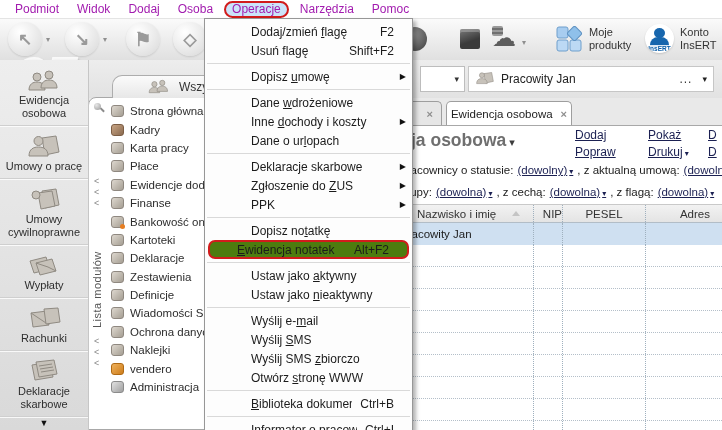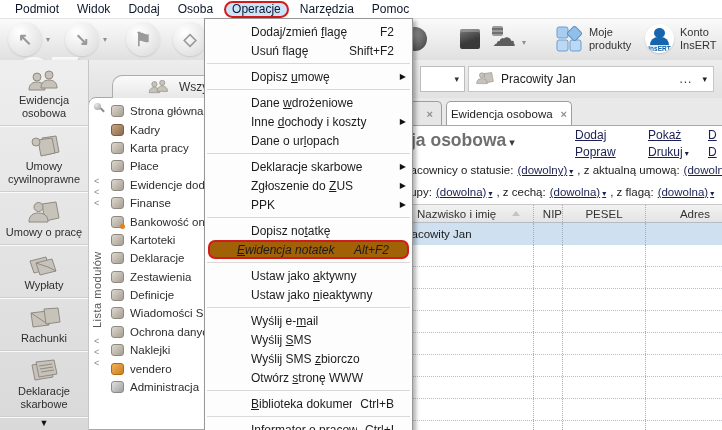--- a/index.html
+++ b/index.html
@@ -2,21 +2,21 @@
 <html><head>
 <meta charset="utf-8">
 <style>
   html,body{margin:0;padding:0;background:#fff;}
   #app{position:relative;width:722px;height:430px;overflow:hidden;
        font-family:"Liberation Sans",sans-serif;font-size:12px;color:#222;background:#e9e9e9;}
 
   
   #menubar{position:absolute;left:0;top:0;width:722px;height:18px;background:#fff;
            display:flex;align-items:center;padding-left:6px;z-index:40;border-bottom:1px solid #e4e4e4;}
-  .mb-item{padding:0 9px;line-height:16px;color:#0f172a;cursor:default;white-space:nowrap;}
+  .mb-item{padding:0 9px;line-height:16px;color:#a21caf;cursor:default;white-space:nowrap;}
   .mb-item.hl{background:#cbe4fa;border:2px solid #d11c1c;border-radius:9px;padding:0 6px;margin:0 2px;line-height:13px;}
 
   
   #toolbar{position:absolute;left:0;top:18px;width:722px;height:42px;
            background:linear-gradient(#fbfbfb,#e0e0e0);border-bottom:1px solid #cfcfcf;z-index:1;}
   #strip2{position:absolute;left:0;top:60px;width:722px;height:38px;
           background:linear-gradient(#ededed,#e2e2e2);z-index:1;}
   .circ{position:absolute;top:4px;width:34px;height:34px;border-radius:50%;
         background:radial-gradient(circle at 35% 30%,#ffffff,#e4e4e4 70%,#d6d6d6);
         box-shadow:0 1px 2px rgba(0,0,0,.12);display:flex;align-items:center;justify-content:center;
@@ -133,21 +133,21 @@
 
   
   #ctx{position:absolute;left:204px;top:18px;width:209px;height:414px;background:#fdfdfd;
        border:1px solid #979797;box-shadow:3px 3px 4px rgba(0,0,0,.3);z-index:60;
        padding-top:3px;box-sizing:border-box;}
   .mi{position:relative;height:19px;display:flex;align-items:center;padding:0 8px 0 46px;
       font-size:12px;color:#1b1b1b;box-sizing:border-box;cursor:pointer;}
   .mi .lab{flex:1 1 auto;white-space:nowrap;overflow:hidden;}
   .mi .sc{flex:0 0 auto;margin-left:8px;padding-right:10px;}
   .mi .arr{position:absolute;right:6px;font-size:8px;color:#111;}
-  .mi.sel{background:#a16207;border:2px solid #d11c1c;border-radius:7px;margin:0 3px;padding-left:27px;font-style:italic;}
+  .mi.sel{background:#4d7c0f;border:2px solid #d11c1c;border-radius:7px;margin:0 3px;padding-left:27px;}
   .msep{height:7px;display:flex;align-items:center;padding:0 2px;}
   .msep::before{content:"";flex:1;height:1px;background:#d9d9d9;}
 </style>
 </head>
 <body>
 
 <div id="app">
 
   <div id="menubar">
       <span class="mb-item">Podmiot</span>
@@ -224,35 +224,35 @@
                 <path d="M19 9a4 4 0 1 1 8 0a4 4 0 1 1-8 0"></path>
                 <path d="M15 22c0-6 4-8 8-8s8 2 8 8z"></path>
               </g>
             </svg></span>
           <div class="sb-label">Ewidencja osobowa</div>
         </div>
         <div class="sb-item">
           <span class="sb-icon"><svg viewBox="0 0 36 26" width="36" height="26">
               <g fill="#c7c2ba" stroke="#8f8a82" stroke-width="1">
                 <path d="M16 6 L30 4 L33 20 L19 23 Z"></path>
+                <path d="M8 9a4.5 4.5 0 1 1 9 0a4.5 4.5 0 1 1-9 0"></path>
+                <path d="M3 24c0-7 4.5-9 9.5-9s9.5 2 9.5 9z"></path>
+              </g>
+            </svg></span>
+          <div class="sb-label">Umowy o pracę</div>
+        </div>
+        <div class="sb-item">
+          <span class="sb-icon"><svg viewBox="0 0 36 26" width="36" height="26">
+              <g fill="#c7c2ba" stroke="#8f8a82" stroke-width="1">
+                <path d="M16 6 L30 4 L33 20 L19 23 Z"></path>
                 <path d="M12 8 L26 6 L29 21 L15 24 Z"></path>
                 <path d="M6 10a4 4 0 1 1 8 0a4 4 0 1 1-8 0"></path>
               </g>
             </svg></span>
           <div class="sb-label">Umowy cywilnoprawne</div>
-        </div>
-        <div class="sb-item">
-          <span class="sb-icon"><svg viewBox="0 0 36 26" width="36" height="26">
-              <g fill="#c7c2ba" stroke="#8f8a82" stroke-width="1">
-                <path d="M16 6 L30 4 L33 20 L19 23 Z"></path>
-                <path d="M8 9a4.5 4.5 0 1 1 9 0a4.5 4.5 0 1 1-9 0"></path>
-                <path d="M3 24c0-7 4.5-9 9.5-9s9.5 2 9.5 9z"></path>
-              </g>
-            </svg></span>
-          <div class="sb-label">Umowy o pracę</div>
         </div>
         <div class="sb-item">
           <span class="sb-icon"><svg viewBox="0 0 36 26" width="36" height="26">
               <g fill="#c7c2ba" stroke="#8f8a82" stroke-width="1">
                 <path d="M4 10 L20 6 L24 18 L8 22 Z"></path>
                 <path d="M10 12 L26 8 L30 20 L14 24 Z"></path>
                 <path d="M10 12 L22 16 L30 20"></path>
               </g>
             </svg></span>
           <div class="sb-label">Wypłaty</div>

